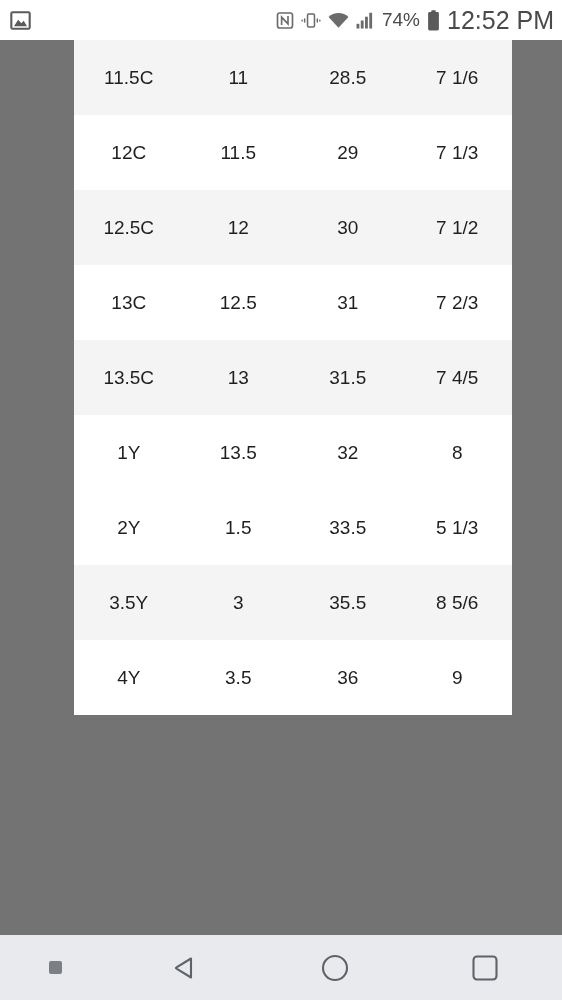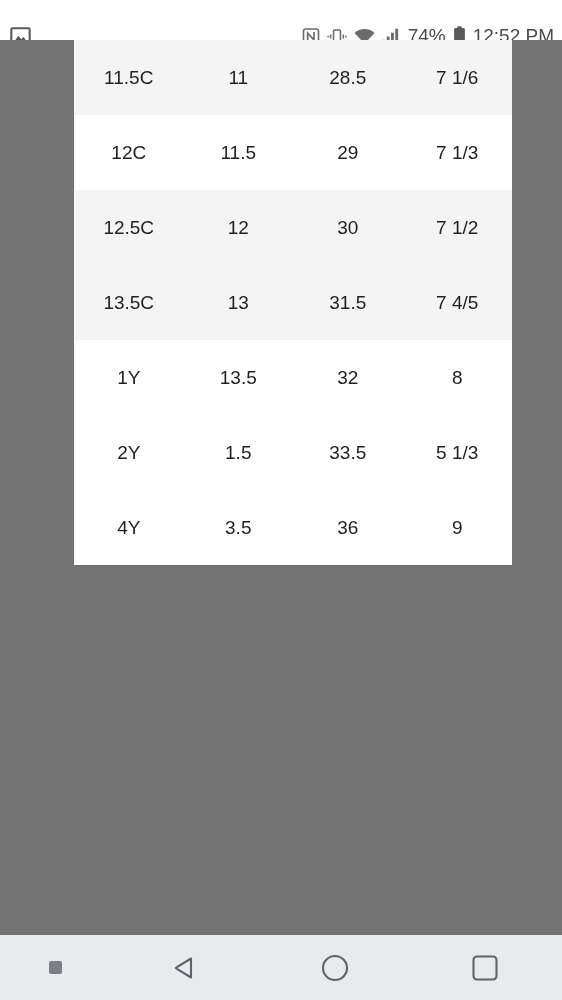--- a/index.html
+++ b/index.html
@@ -18,34 +18,33 @@
   
   .status-bar {
     height: 40px;
     width: 100%;
     background: #ffffff;
     display: flex;
     align-items: center;
     justify-content: space-between;
     box-sizing: border-box;
     padding: 0 8px 0 10px;
-    margin-top: 16px;
   }
   .status-left {
     display: flex;
     align-items: center;
     gap: 8px;
   }
   .status-right {
     display: flex;
     align-items: center;
     gap: 7px;
   }
   .status-time {
-    font-size: 19px;
+    font-size: 25px;
     color: #4a4a4a;
     font-family: "Liberation Sans", sans-serif;
     letter-spacing: 0px;
     white-space: nowrap;
   }
   .battery-pct {
     font-size: 19px;
     color: #4a4a4a;
     white-space: nowrap;
   }
@@ -188,38 +187,50 @@
           <td>11.5</td>
           <td>29</td>
           <td>7 1/3</td>
         </tr>
         <tr class="shaded">
           <td>12.5C</td>
           <td>12</td>
           <td>30</td>
           <td>7 1/2</td>
         </tr>
+        <tr class="plain">
+          <td>13C</td>
+          <td>12.5</td>
+          <td>31</td>
+          <td>7 2/3</td>
+        </tr>
         <tr class="shaded">
           <td>13.5C</td>
           <td>13</td>
           <td>31.5</td>
           <td>7 4/5</td>
         </tr>
         <tr class="plain">
           <td>1Y</td>
           <td>13.5</td>
           <td>32</td>
           <td>8</td>
         </tr>
         <tr class="plain">
           <td>2Y</td>
           <td>1.5</td>
           <td>33.5</td>
           <td>5 1/3</td>
         </tr>
+        <tr class="shaded">
+          <td>3.5Y</td>
+          <td>3</td>
+          <td>35.5</td>
+          <td>8 5/6</td>
+        </tr>
         <tr class="plain">
           <td>4Y</td>
           <td>3.5</td>
           <td>36</td>
           <td>9</td>
         </tr>
       </tbody>
   </table>
 </div>
 

